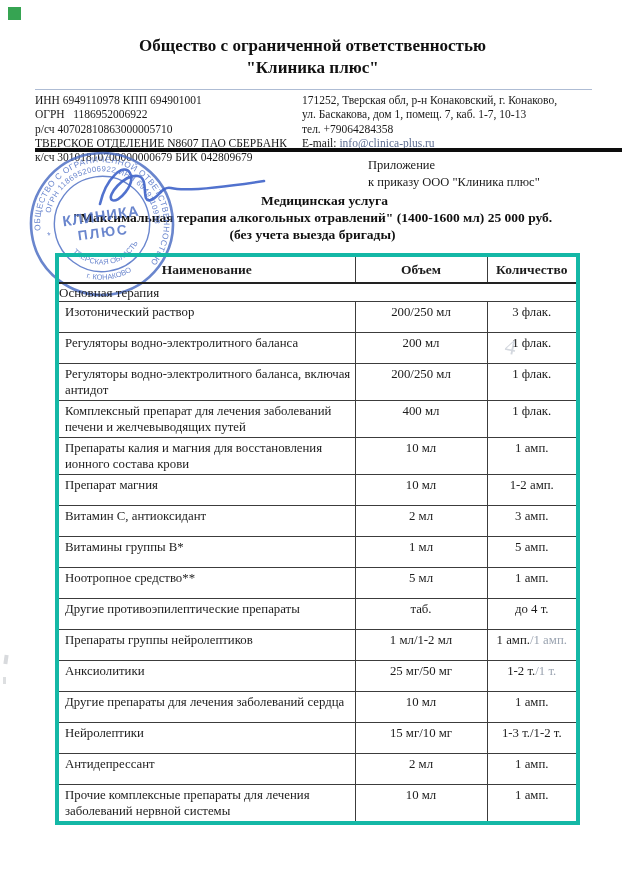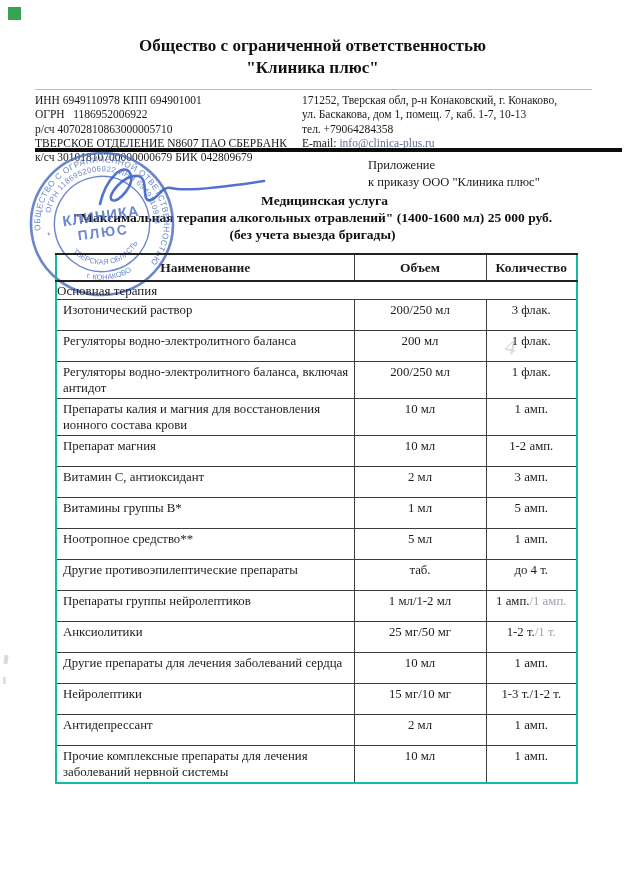--- a/index.html
+++ b/index.html
@@ -43,21 +43,21 @@
   .watermark{position:absolute;left:505px;top:334px;font-size:22px;color:#c9ced6;
              transform:rotate(12deg);opacity:0.8;}
 
   
   .speck1{position:absolute;left:4px;top:655px;width:4px;height:9px;background:#a9aeb4;opacity:.45;transform:rotate(8deg);}
   .speck2{position:absolute;left:3px;top:677px;width:3px;height:7px;background:#a9aeb4;opacity:.4;}
 
   
   table.svc{position:absolute;left:55px;top:253px;width:521px;border-collapse:collapse;
             font-size:12.8px;color:#1c1c1c;table-layout:fixed;}
-  table.svc{border:2px solid #14b8a6;}
+  table.svc{border:4px solid #14b8a6;}
   table.svc td,table.svc th{border:1px solid #3c3c3c;vertical-align:top;overflow:hidden;}
   tr.hdr th{height:25px;font-size:13.5px;font-weight:bold;text-align:center;vertical-align:middle;
             border-bottom:2px solid #222;border-top:2px solid #222;padding:0;}
   tr.section td{height:17px;text-align:left;vertical-align:middle;font-size:13px;padding:0;}
   td.c-name{padding:2px 4px 2px 6px;white-space:pre-line;line-height:16px;}
   td.c-vol,td.c-qty{text-align:center;padding-top:3px;line-height:15px;}
   tr.r1{height:31px;}
   tr.r2{height:36px;}
   tr.rbig{height:112px;}
   tr.blue-top td{border-top:1px solid #8fb0c8;}
@@ -157,20 +157,26 @@
           <td class="c-name">Регуляторы водно-электролитного баланса</td>
           <td class="c-vol">200 мл</td>
           <td class="c-qty"><span>1 флак.</span></td>
         </tr>
         <tr class="r2">
           <td class="c-name">Регуляторы водно-электролитного баланса,  включая
 антидот</td>
           <td class="c-vol">200/250 мл</td>
           <td class="c-qty"><span>1 флак.</span></td>
         </tr>
+        <tr class="r2">
+          <td class="c-name">Комплексный препарат для лечения заболеваний
+печени и желчевыводящих путей</td>
+          <td class="c-vol">400 мл</td>
+          <td class="c-qty"><span>1 флак.</span></td>
+        </tr>
         <tr class="r2 blue-top">
           <td class="c-name">Препараты калия и магния для восстановления
 ионного состава крови</td>
           <td class="c-vol">10 мл</td>
           <td class="c-qty"><span>1 амп.</span></td>
         </tr>
         <tr class="r1 blue-top">
           <td class="c-name">Препарат магния</td>
           <td class="c-vol">10 мл</td>
           <td class="c-qty"><span>1-2 амп.</span></td>

